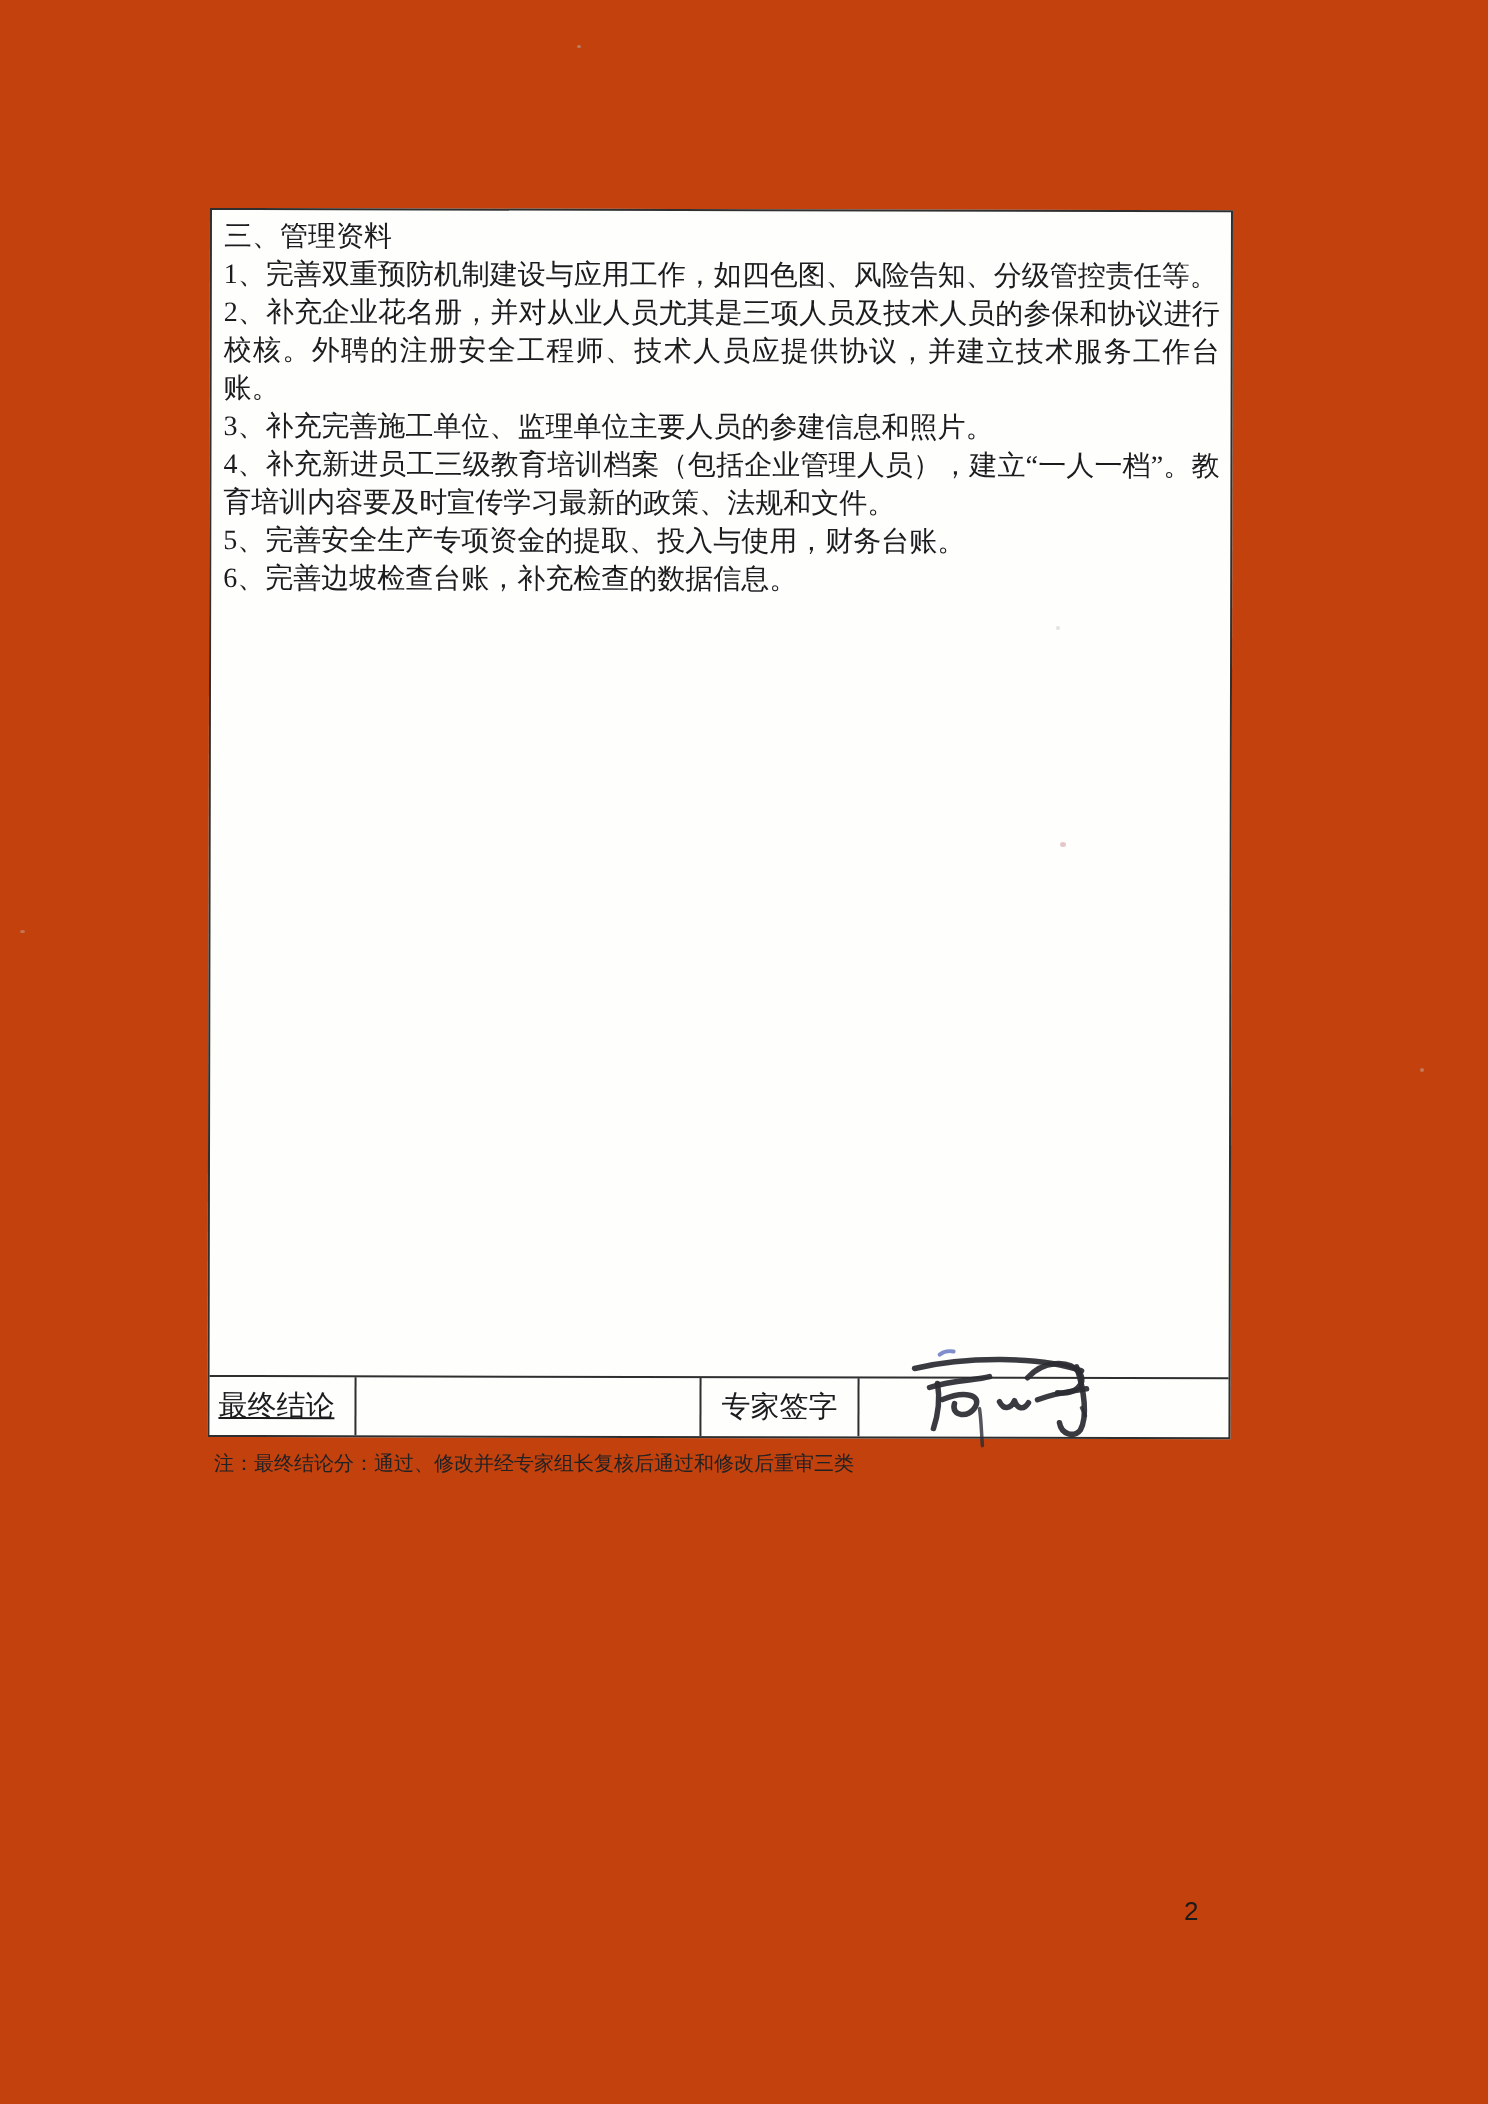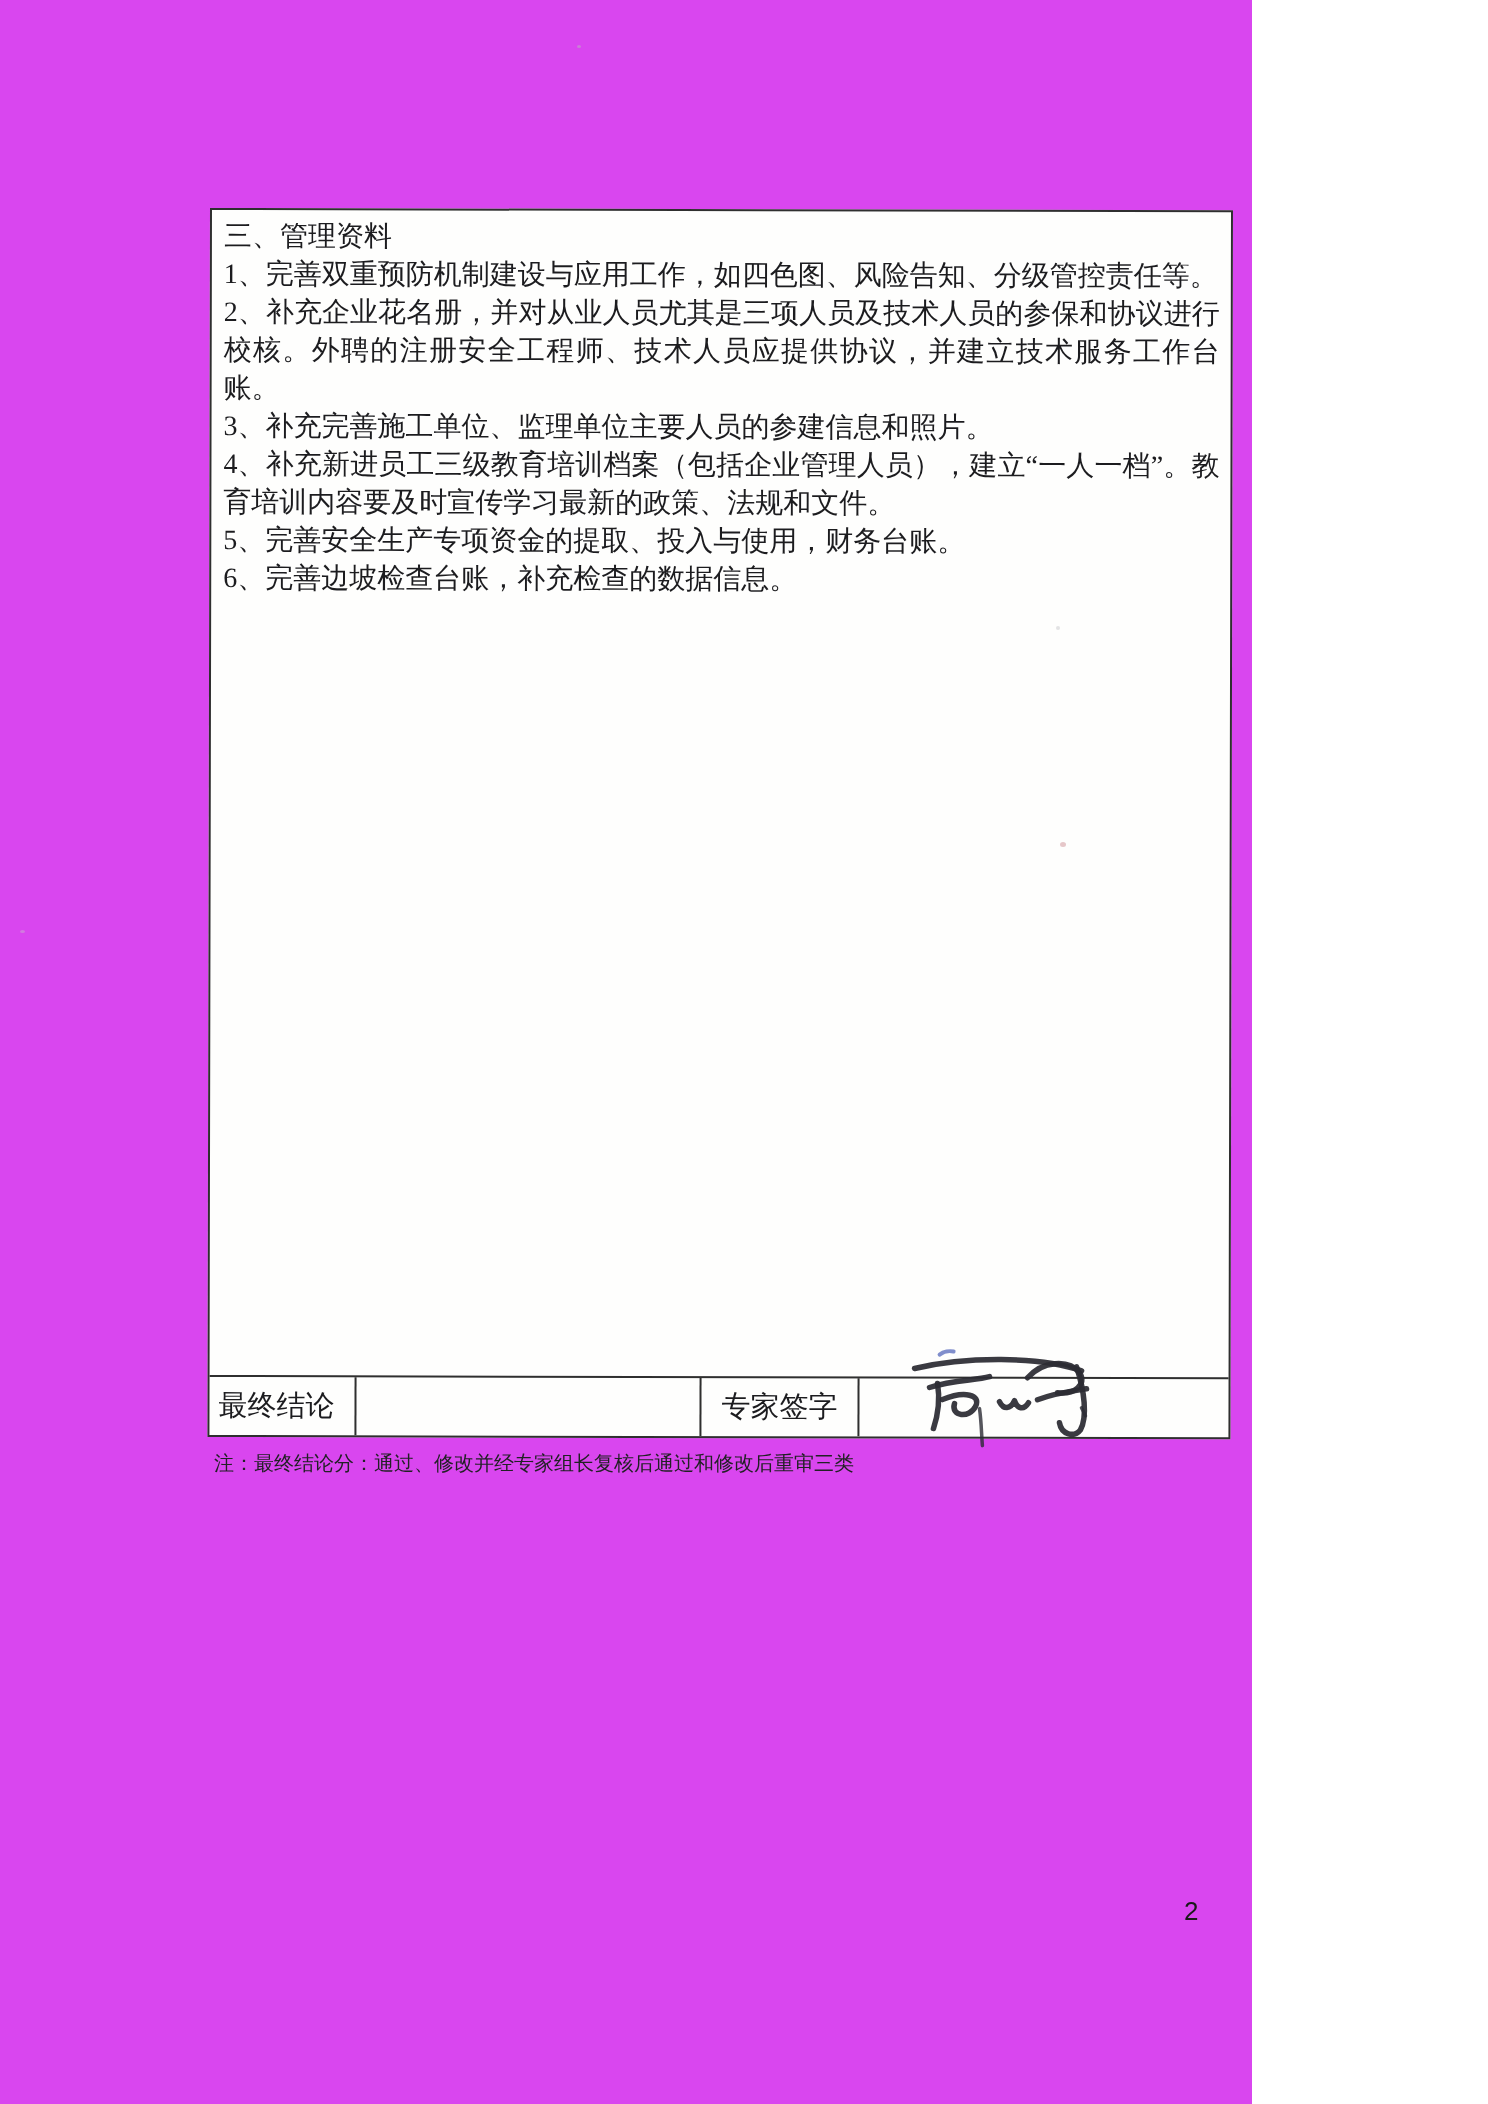--- a/index.html
+++ b/index.html
@@ -3,23 +3,23 @@
 <meta charset="utf-8">
 <style>
   * { margin: 0; padding: 0; box-sizing: border-box; }
   html, body { background: #ffffff; }
   body {
     font-family: "Liberation Serif", serif;
     color: #1b1b1d;
   }
   .page {
     position: relative;
-    width: 1252px;
+    width: 1488px;
     height: 2104px;
-    background: #d946ef;
+    background: #c2410c;
     overflow: hidden;
   }
   
   .doc-table {
     position: absolute;
     left: 210px;
     top: 208px;
     width: 1023px;
     height: 1229px;
     border: 2px solid #2f2f2f;
@@ -48,20 +48,21 @@
   }
   .fcell { height: 100%; }
   .fcell + .fcell { border-left: 2px solid #2f2f2f; }
   .fcell-conclusion-label {
     width: 145px;
     display: flex;
     align-items: center;
     padding-left: 9px;
     font-size: 29px;
     color: #1c1c1f;
+    text-decoration: underline;
   }
   .fcell-conclusion-value { width: 345px; }
   .fcell-sign-label {
     width: 158px;
     display: flex;
     align-items: center;
     justify-content: center;
     font-size: 29px;
     color: #1c1c1f;
   }

